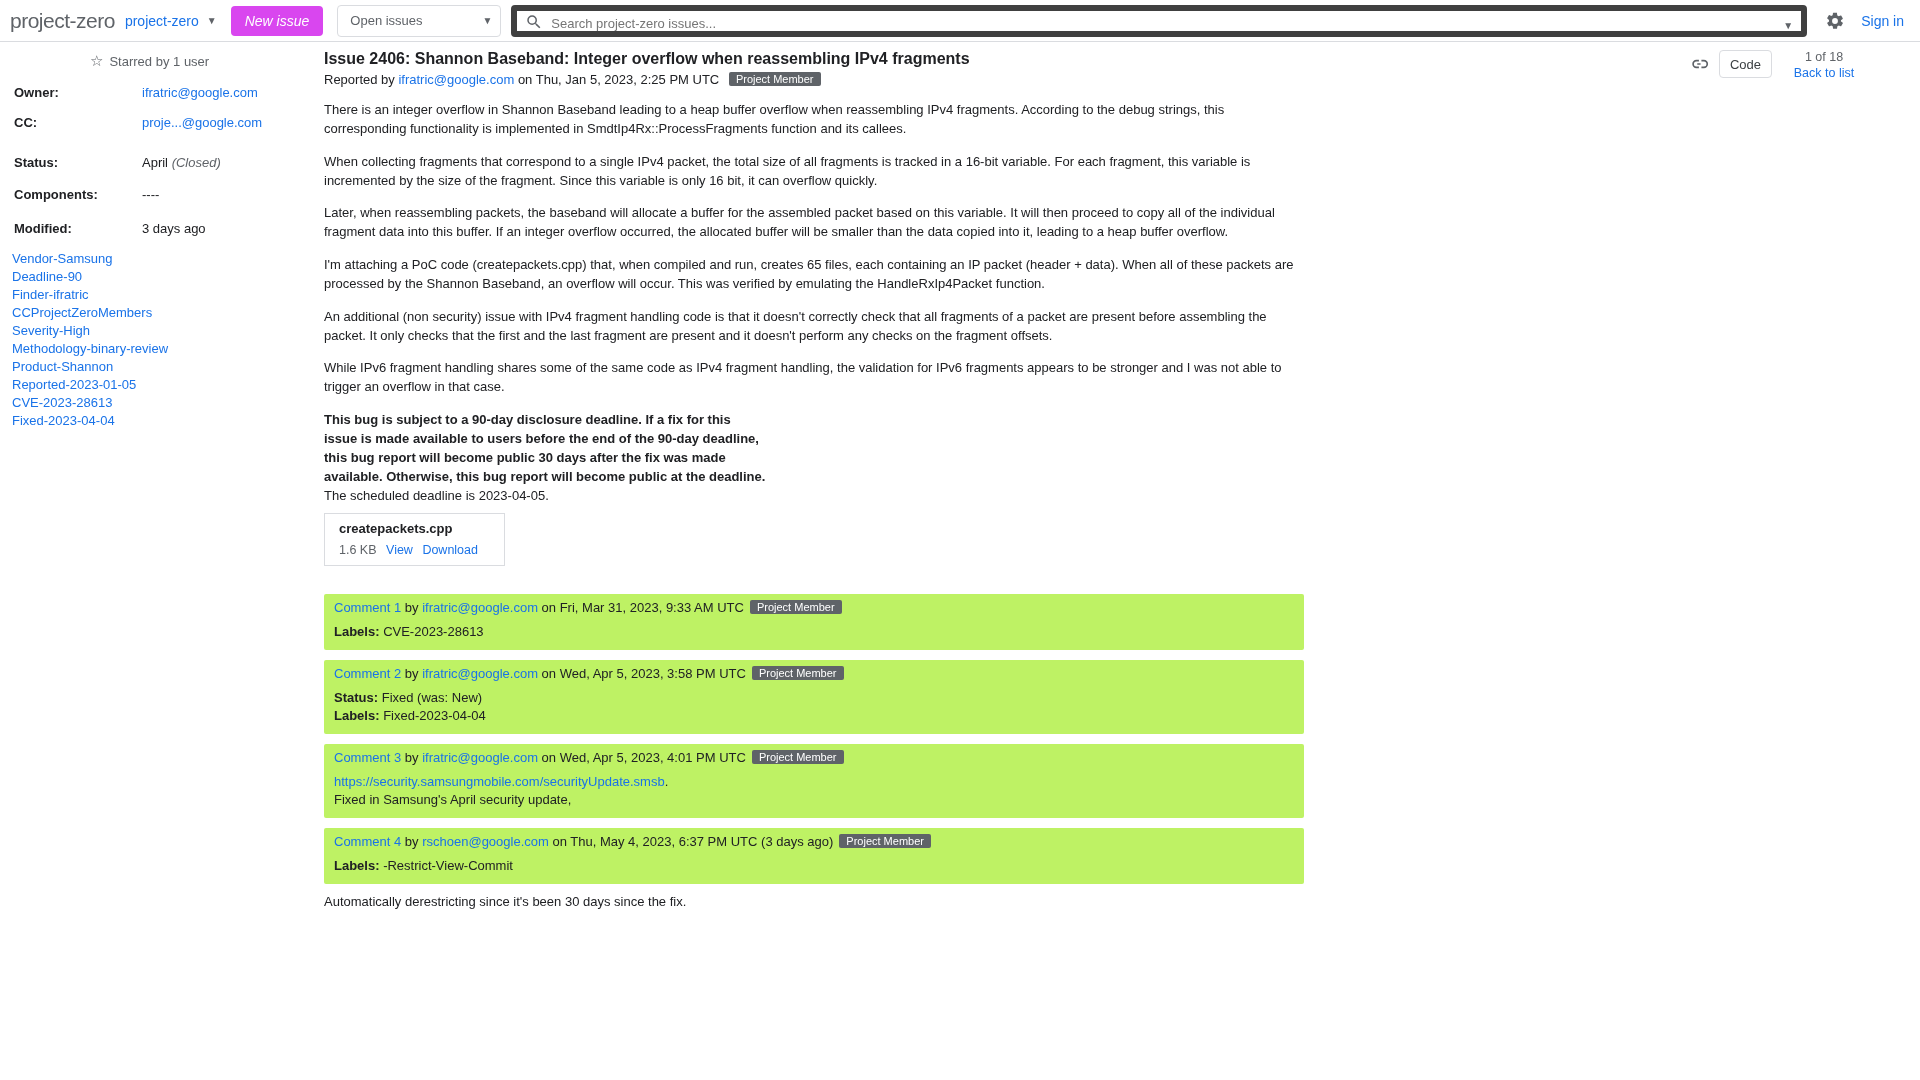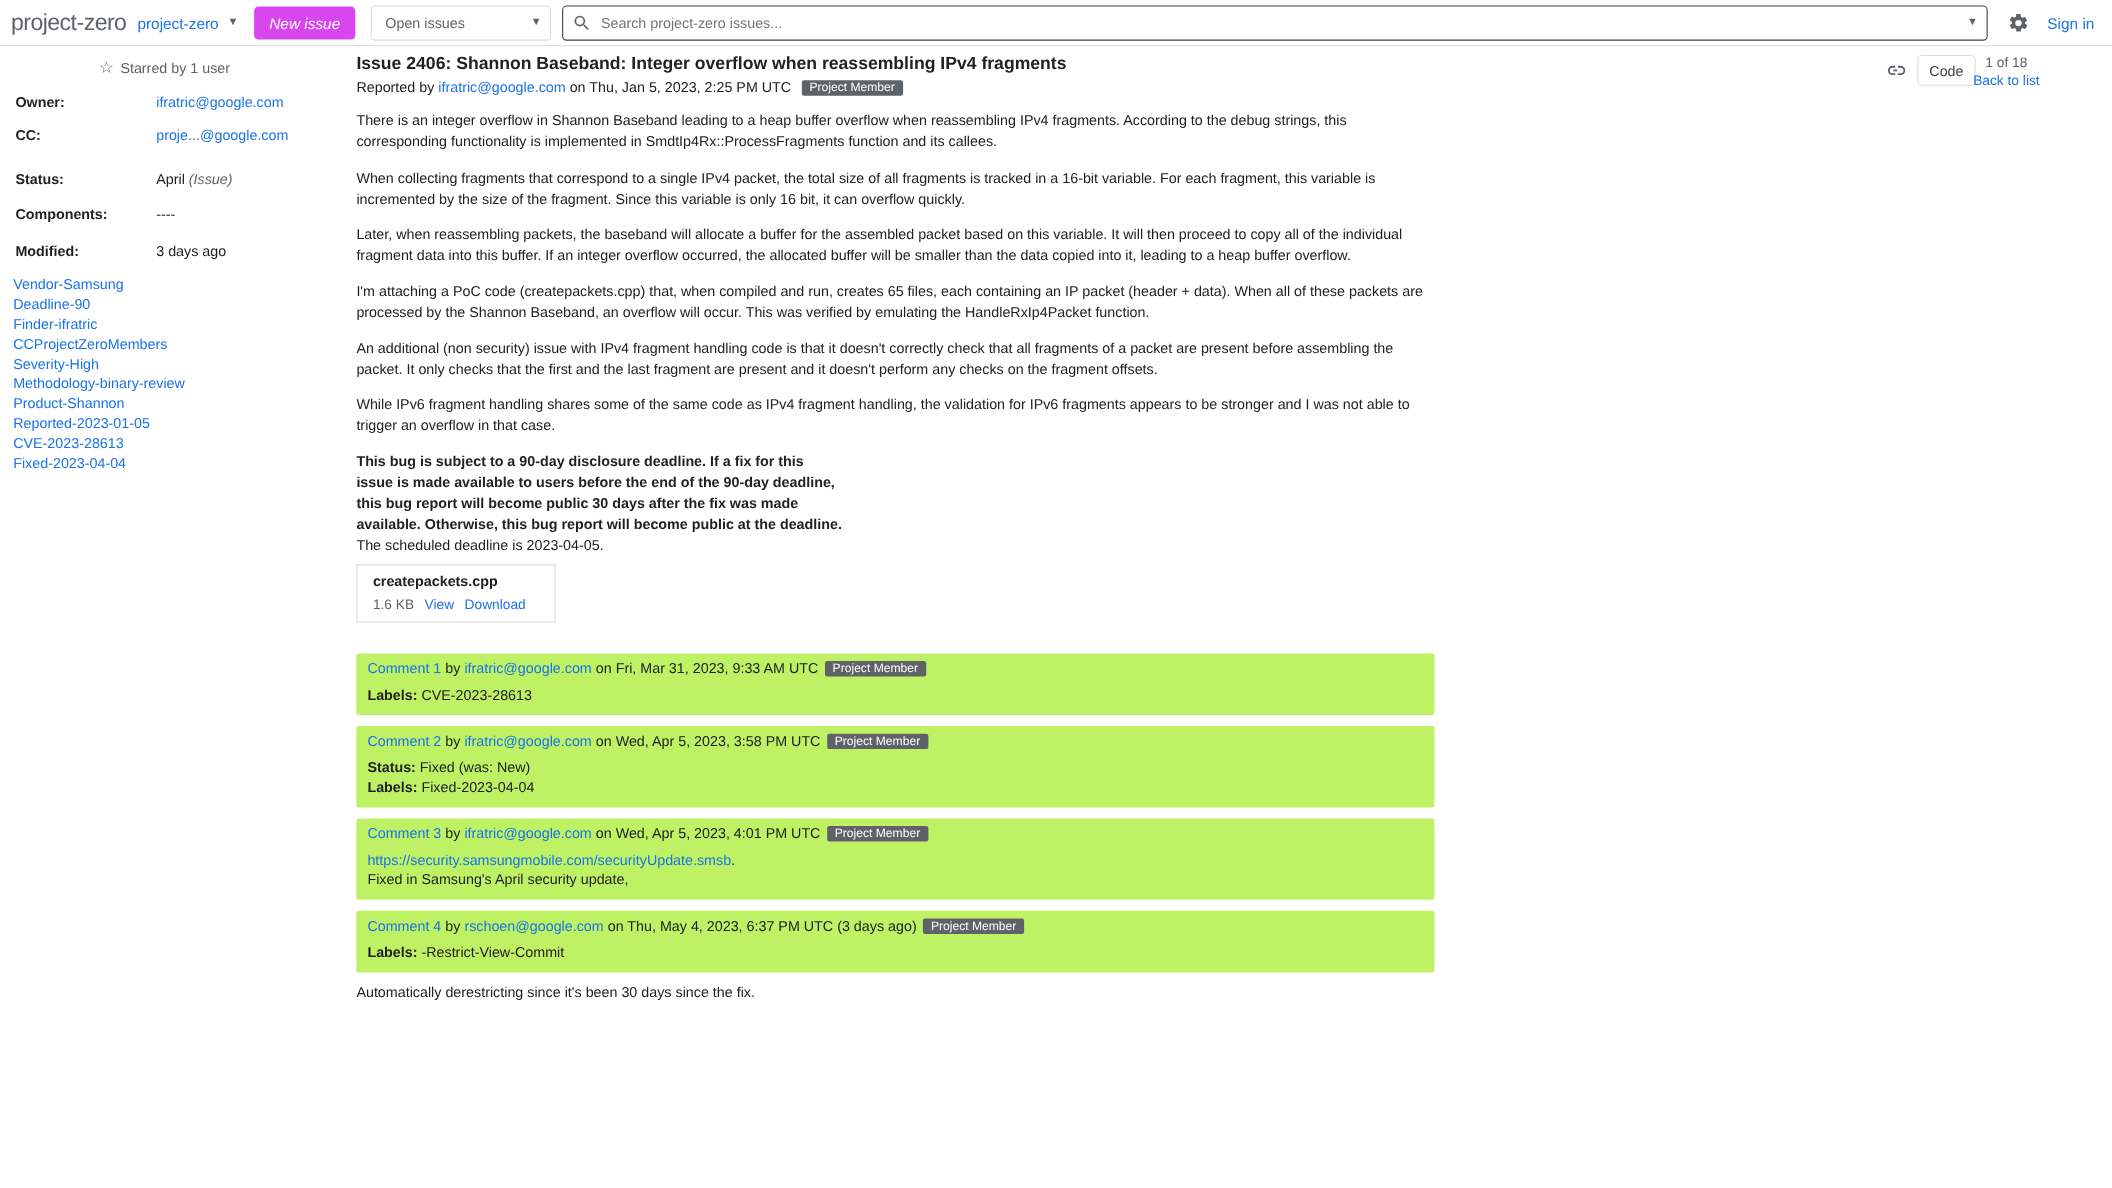--- a/index.html
+++ b/index.html
@@ -6,21 +6,21 @@
 body { font-family: Arial, Helvetica, sans-serif; font-size: 13px; color: #202124; background: #fff; }
 a, .link { color: #1a73e8; text-decoration: none; cursor: pointer; }
 
 
 .topbar { display: flex; align-items: center; height: 42px; padding: 4px 10px; border-bottom: 1px solid #dadce0; gap: 6px; }
 .logo { font-size: 21px; color: #5f6368; font-weight: 400; letter-spacing: -0.5px; }
 .crumb { color: #1a73e8; font-size: 14px; margin-left: 4px; }
 .crumb-arrow { color: #5f6368; font-size: 10px; margin-left: 2px; }
 .btn-primary { background: #d946ef; color: #fff; border: none; border-radius: 4px; padding: 7px 14px; font-size: 14px; cursor: pointer; margin-left: 8px; font-style: italic; }
 .scope-select { display: flex; align-items: center; justify-content: space-between; border: 1px solid #dadce0; border-radius: 4px; height: 32px; width: 164px; padding: 0 8px 0 12px; margin-left: 8px; color: #5f6368; font-size: 13px; cursor: pointer; }
-.searchbox { display: flex; align-items: center; border: 1px solid #404040; border-radius: 4px; height: 32px; flex: 1; margin-left: 4px; padding: 0 8px; gap: 8px; }
+.searchbox { display: flex; align-items: flex-end; border: 6px solid #404040; border-radius: 4px; height: 32px; flex: 1; margin-left: 4px; padding: 0 8px; gap: 8px; }
 .searchbox input { border: none; outline: none; flex: 1; font-size: 13px; color: #5f6368; }
 .search-drop { color: #5f6368; font-size: 10px; cursor: pointer; }
 .gear { color: #5f6368; width: 20px; height: 20px; cursor: pointer; margin-left: 12px; }
 .signin { color: #1a73e8; font-size: 14px; margin-left: 10px; margin-right: 6px; }
 
 
 .layout { display: flex; }
 .sidebar { width: 312px; padding: 10px 10px 10px 12px; font-size: 13px; }
 .main { flex: 1; padding: 8px 36px 40px 12px; position: relative; }
 
@@ -103,21 +103,21 @@
         <td class="v"><span class="link">ifratric@google.com</span></td>
       </tr>
       <tr>
         <td class="k" style="padding-top:10px;">CC:</td>
         <td class="v" style="padding-top:10px;"><span class="link">proje...@google.com</span></td>
       </tr>
       <tr>
         <td class="k" style="padding-top:20px;">Status:</td>
         <td class="v" style="padding-top:20px;">
           <span>April</span>
-          <span class="italic">(Issue)</span>
+          <span class="italic">(Closed)</span>
         </td>
       </tr>
       <tr>
         <td class="k" style="padding-top:12px;">Components:</td>
         <td class="v" style="padding-top:12px;">----</td>
       </tr>
       <tr>
         <td class="k" style="padding-top:14px;">Modified:</td>
         <td class="v" style="padding-top:14px;">3 days ago</td>
       </tr>
@@ -146,21 +146,21 @@
     <div class="issue-top">
       <div style="flex:1;">
         <div class="issue-title">Issue 2406: Shannon Baseband: Integer overflow when reassembling IPv4 fragments</div>
         <div class="byline">
           <span>Reported by</span>
           <span class="link">ifratric@google.com</span>
           <span>on Thu, Jan 5, 2023, 2:25 PM UTC</span>
           <span class="badge">Project Member</span>
         </div>
       </div>
-      <div class="actions" style="margin-right:88px;">
+      <div class="actions" style="margin-right:112px;">
         <div class="icon-btn">
           <svg width="20" height="20" viewBox="0 0 24 24">
               <path fill="#5f6368" d="M3.9 12a5 5 0 015-5h3v2h-3a3 3 0 100 6h3v2h-3a5 5 0 01-5-5zm6 1h4v-2h-4v2zm5-6h3a5 5 0 010 10h-3v-2h3a3 3 0 100-6h-3V7z"></path>
             </svg>
         </div>
         <button class="code-btn">Code</button>
       </div>
     </div>
 
     <div class="desc">

